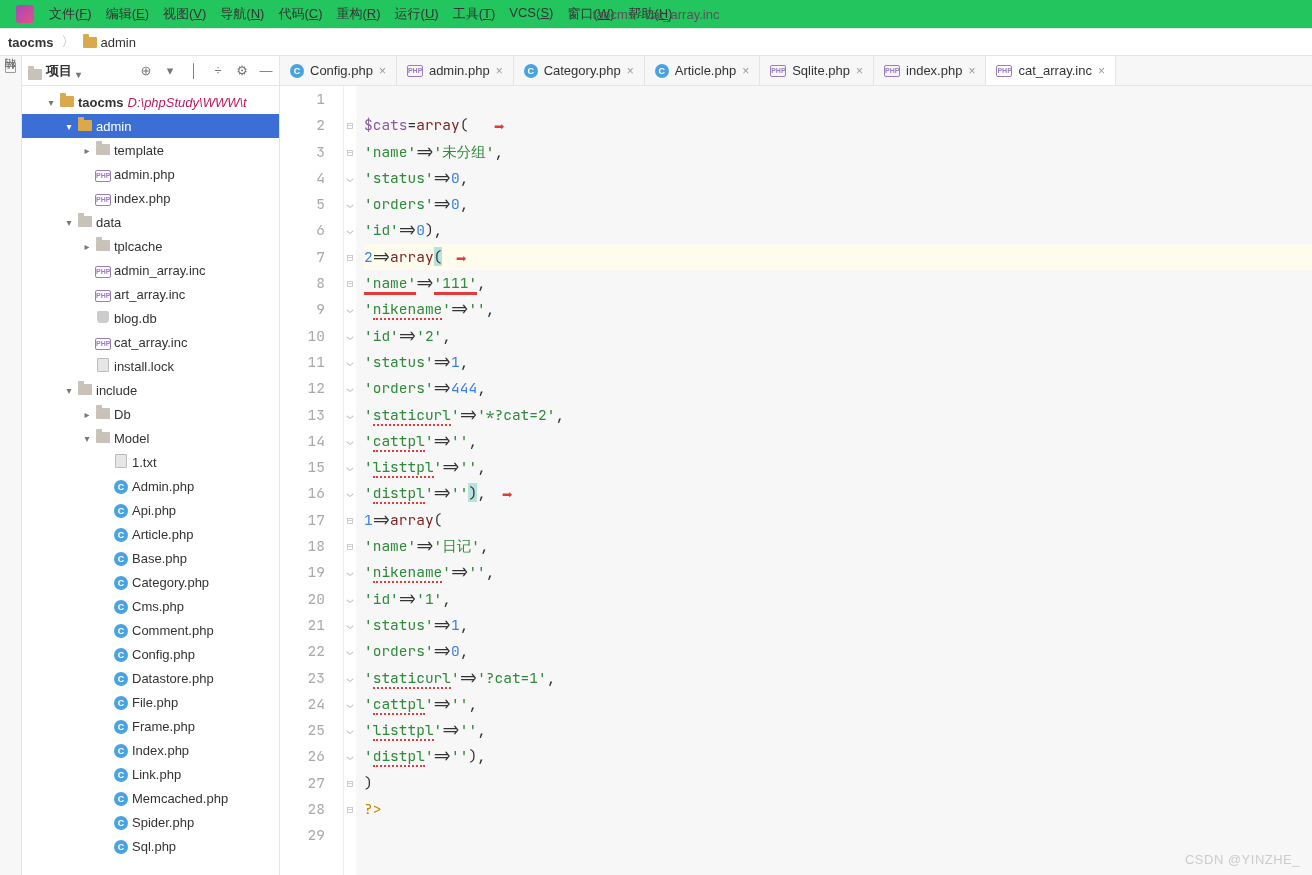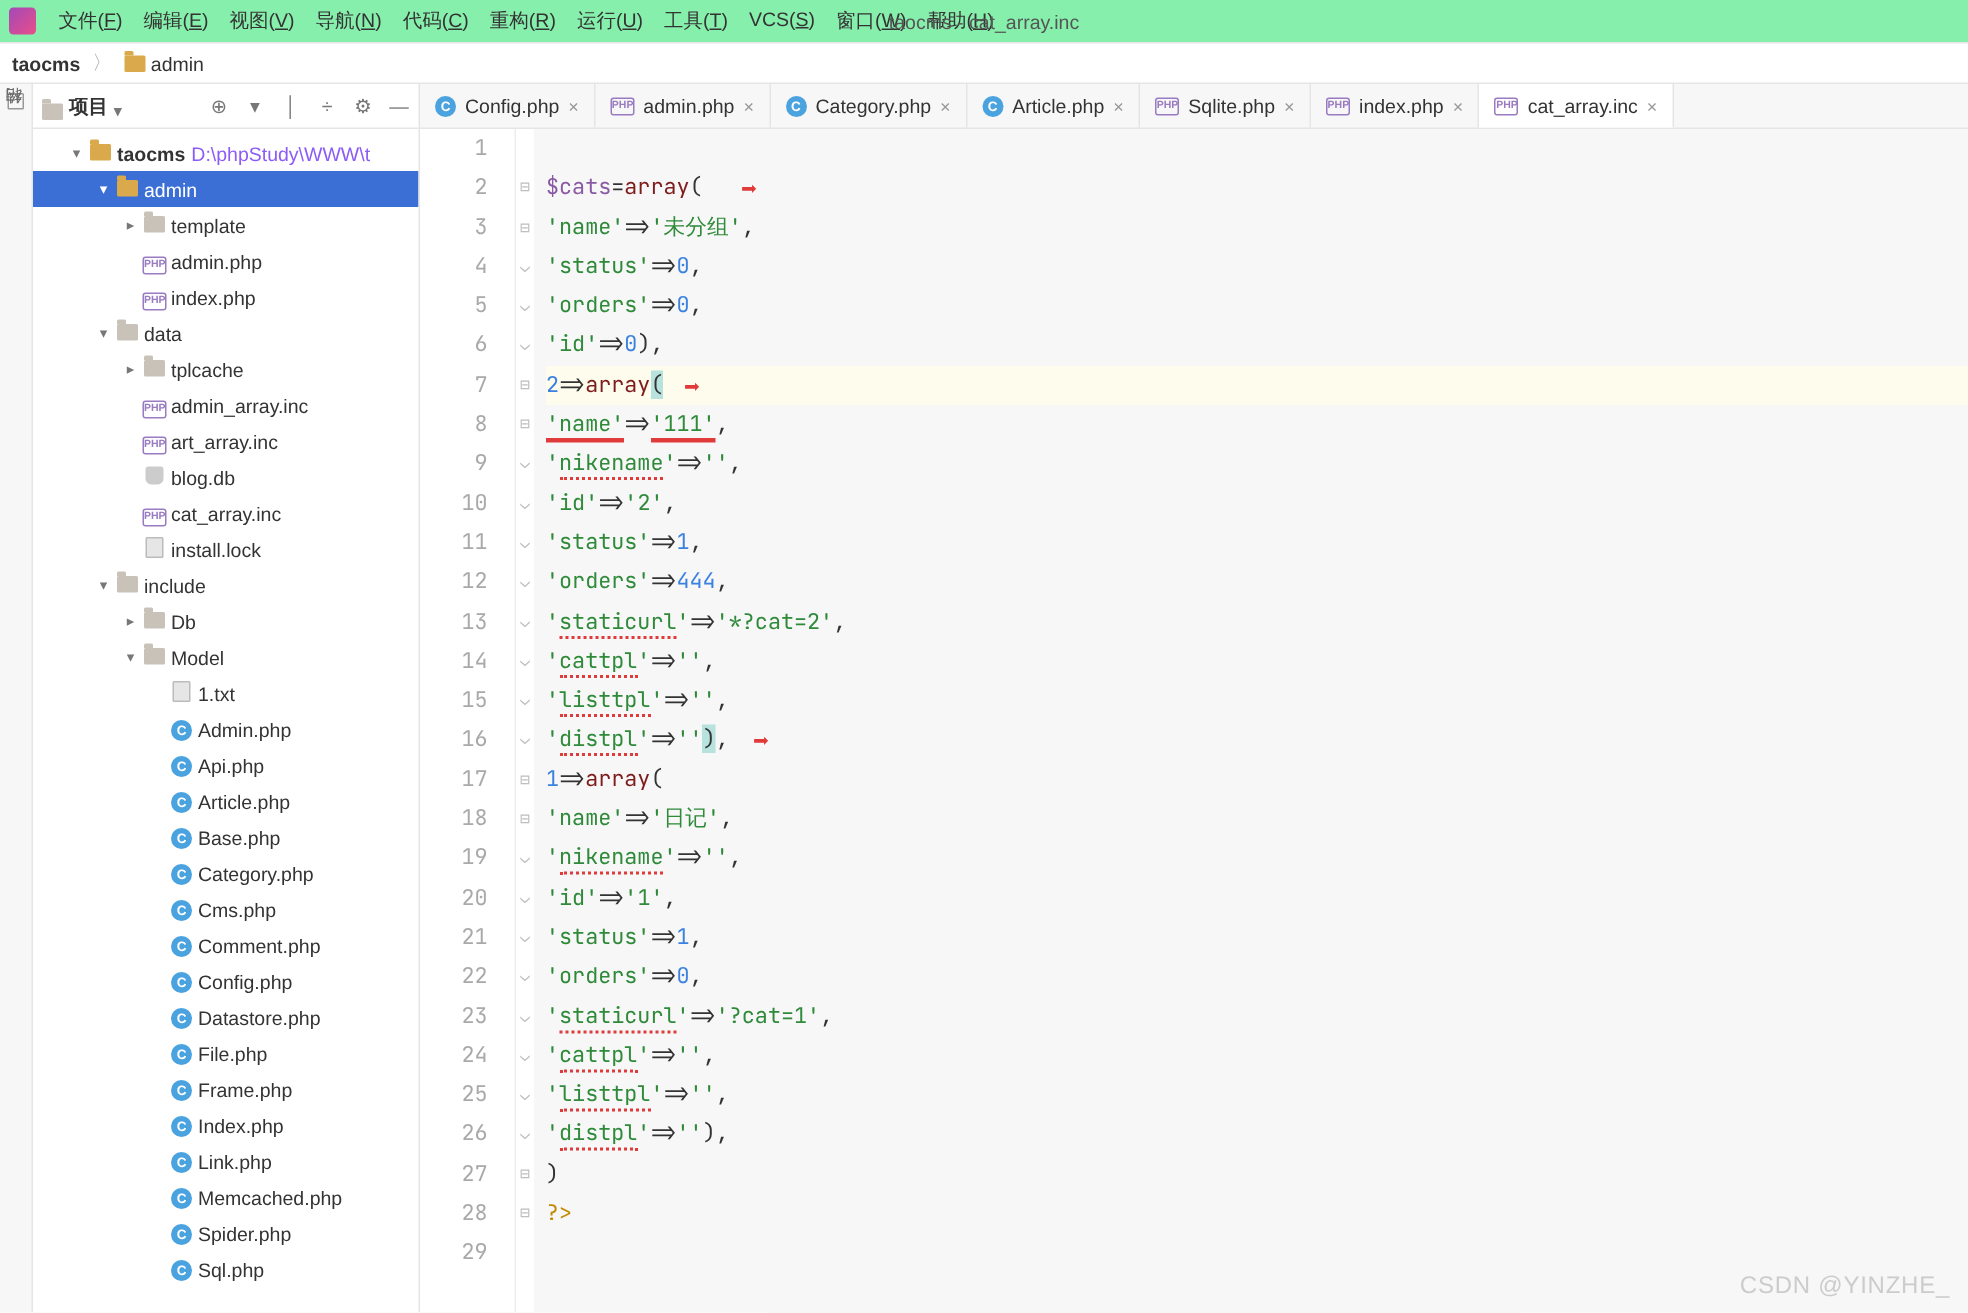--- a/index.html
+++ b/index.html
@@ -1,18 +1,18 @@
 <!DOCTYPE html>
 <html><head>
 <meta charset="utf-8">
 <style>
 * { box-sizing: border-box; margin: 0; padding: 0; }
 body { font-family: "Microsoft YaHei", "Segoe UI", sans-serif; font-size: 13px; background: #fff; color: #333; overflow: hidden; }
 .ide { width: 1312px; height: 875px; display: flex; flex-direction: column; background: #f7f7f7; }
-.menubar { display: flex; align-items: center; height: 28px; padding: 0 6px; gap: 2px; background: #86efac; }
+.menubar { display: flex; align-items: center; height: 28px; padding: 0 16px; gap: 2px; background: #22c55e; }
 .app-icon { width: 18px; height: 18px; border-radius: 3px; background: linear-gradient(135deg,#a349b8,#e84e8a); display:inline-block; margin-right:6px; }
 .menu-item { padding: 2px 7px; cursor: pointer; }
 .menu-item u { text-decoration: underline; }
 .window-title { margin-left: auto; margin-right: auto; color: #555; position:absolute; left:0; right:0; text-align:center; pointer-events:none; }
 .navbar { display:flex; align-items:center; height:28px; padding:0 8px; background:#fff; border-top:1px solid #e5e5e5; border-bottom:1px solid #e5e5e5; }
 .navbar .crumb { display:flex; align-items:center; gap:4px; }
 .nav-arrow { color:#aaa; margin:0 4px; }
 .folder-ico { display:inline-block; width:14px; height:11px; background:#d9a94b; border-radius:1px; position:relative; }
 .folder-ico::before { content:""; position:absolute; top:-3px; left:0; width:6px; height:3px; background:#d9a94b; border-radius:1px 1px 0 0;}
 .folder-ico.gray { background:#c9c2b8; }
@@ -26,21 +26,21 @@
 .pane-header .pane-title { display:flex; align-items:flex-end; gap:4px; font-weight:bold; }
 .pane-header .pane-tools { margin-left:auto; display:flex; gap:10px; color:#777; }
 .pane-tools span { cursor:pointer; min-width:14px; text-align:center; }
 .tree { flex:1; overflow:auto; padding:4px 0 10px 0; }
 .tree-row { display:flex; align-items:center; height:24px; padding-left:6px; white-space:nowrap; cursor:pointer; }
 .tree-row .arrow { width:14px; text-align:center; color:#777; font-size:10px; }
 .tree-row .icon { width:18px; text-align:center; }
 .tree-row.selected { background:#3b6fd6; color:#fff; }
 .tree-row.selected .arrow { color:#fff; }
 .tree-row .label { padding-left:2px; }
-.tree-row .hint { color:#8b5cf6; margin-left:4px; }
+.tree-row .hint { color:#be185d; margin-left:4px;font-style:italic; }
 .ind1 { padding-left:22px; } .ind2 { padding-left:40px; } .ind3 { padding-left:58px; } .ind4 { padding-left:76px; }
 .fi-php { display:inline-block; width:14px; height:14px; border-radius:50%; background:#4aa3df; color:#fff; font-size:9px; line-height:14px; text-align:center; font-weight:bold; }
 .fi-phpinc { display:inline-block; width:16px; height:12px; border:1px solid #9a7bc2; border-radius:2px; color:#9a7bc2; font-size:7px; line-height:10px; text-align:center; font-weight:bold; }
 .fi-txt { display:inline-block; width:12px; height:14px; background:#e6e6e6; border:1px solid #bbb; border-radius:1px; }
 .fi-db { display:inline-block; width:12px; height:12px; background:#ccc; border-radius:2px 2px 4px 4px; }
 .editor-area { flex:1; display:flex; flex-direction:column; min-width:0; }
 .tabs { display:flex; height:30px; background:#f7f7f7; border-bottom:1px solid #e5e5e5; }
 .tab { display:flex; align-items:center; gap:6px; padding:0 10px; border-right:1px solid #e5e5e5; cursor:pointer; color:#333; }
 .tab.active { background:#fff; }
 .tab .close { color:#999; font-size:12px; }
@@ -49,21 +49,21 @@
 .gutter .ln { height:26.3px; position:relative; }
 .markers { width:12px; background:#fff; }
 .markers .mk { height:26.3px; display:flex; align-items:center; justify-content:center; color:#bfbfbf; font-size:11px;}
 .code { flex:1; padding-left:8px; position:relative; }
 .code .line { height:26.3px; white-space:pre; position:relative; }
 .line.cur { background:#fdfced; } .tk-var { color:#8a5aa4; } .tk-str { color:#2f8a3a; } .tk-num { color:#3b82e0; } .tk-pun { color:#333; } .tk-fn { color:#7f1d1d; } .tk-php { color:#c18a00; }
 .err-wave { border-bottom:2px dotted #e03a3a; }
 .bracket-hl { background:#b7e2dd; }
 .red-uline { border-bottom:3px solid #e03a3a; }
 .arrow-ann { position:absolute; color:#e03a3a; font-size:18px; pointer-events:none; }
-.watermark { position:absolute; right:12px; bottom:8px; color:#ccc; font-size:16px; letter-spacing:0.5px; pointer-events:none; }
+.watermark { position:absolute; right:12px; bottom:8px; color:#ccc; font-size:13px; letter-spacing:0.5px; pointer-events:none; }
 </style>
 </head>
 <body>
 
 <div class="ide">
 
   <div class="menubar" style="position:relative;">
     <span class="app-icon"></span>
     <div id="menu-host" style="display:flex;">
         <span class="menu-item">文件(<u>F</u>)</span>

